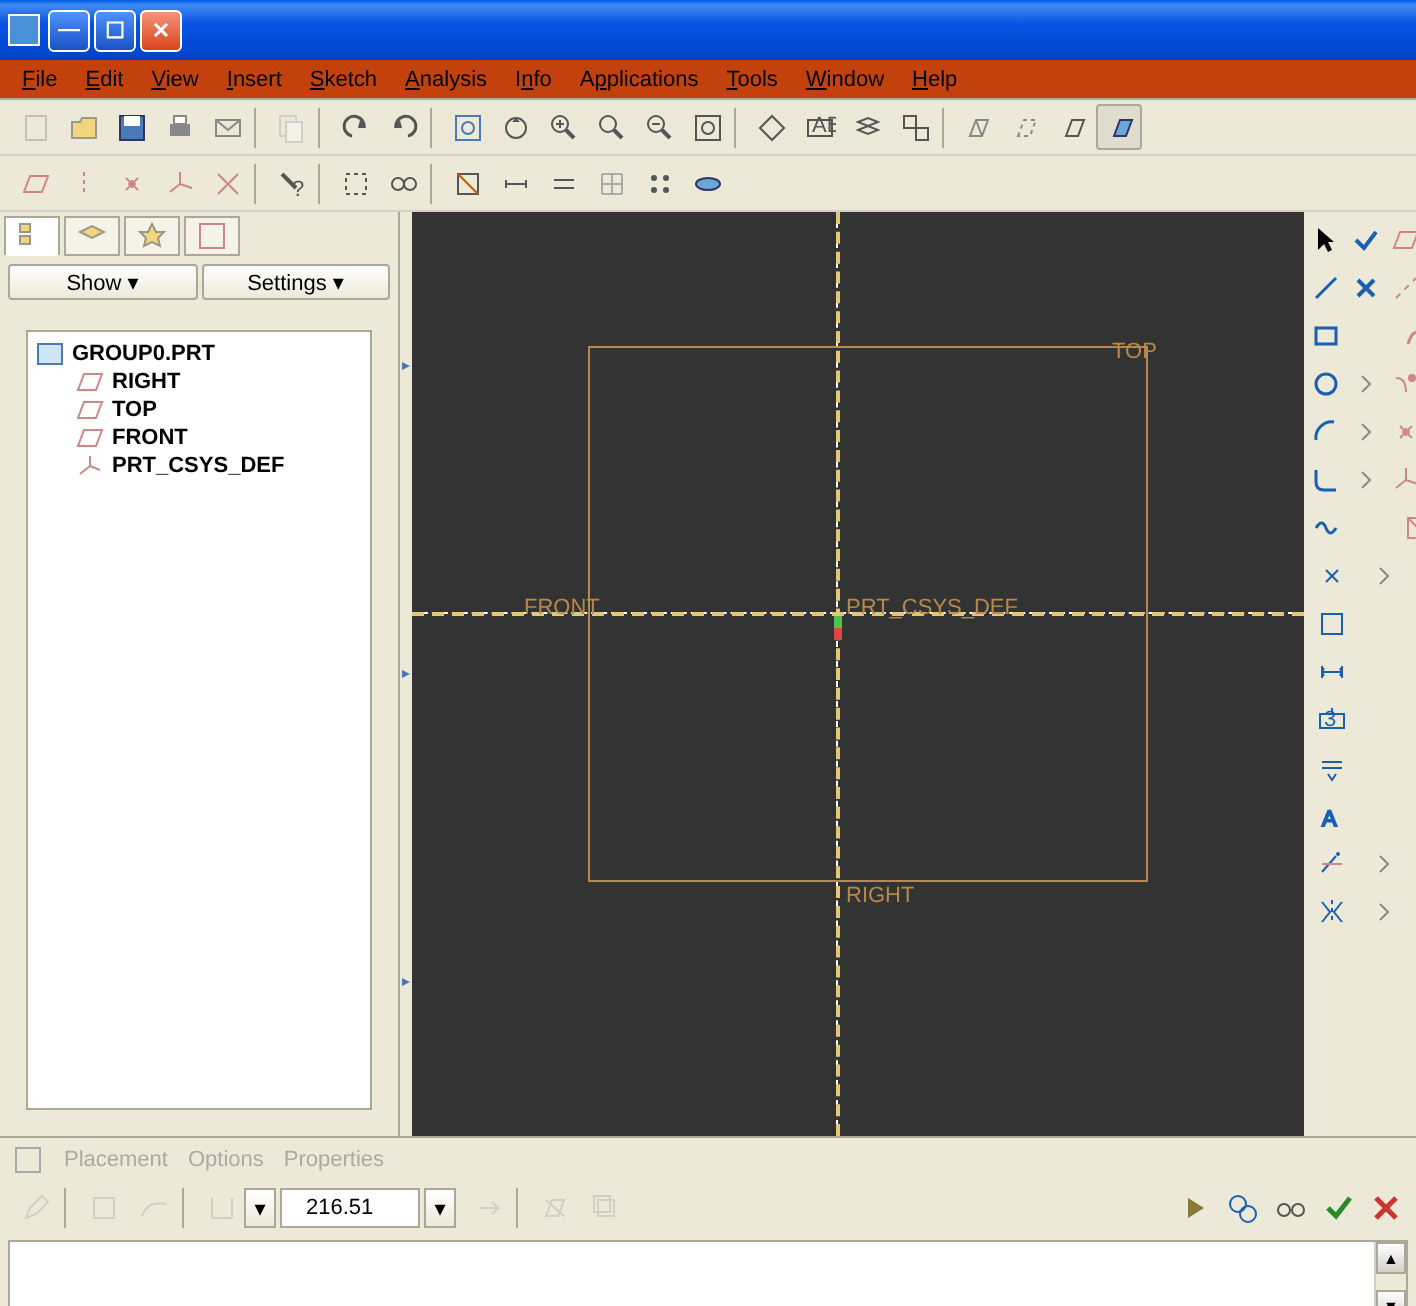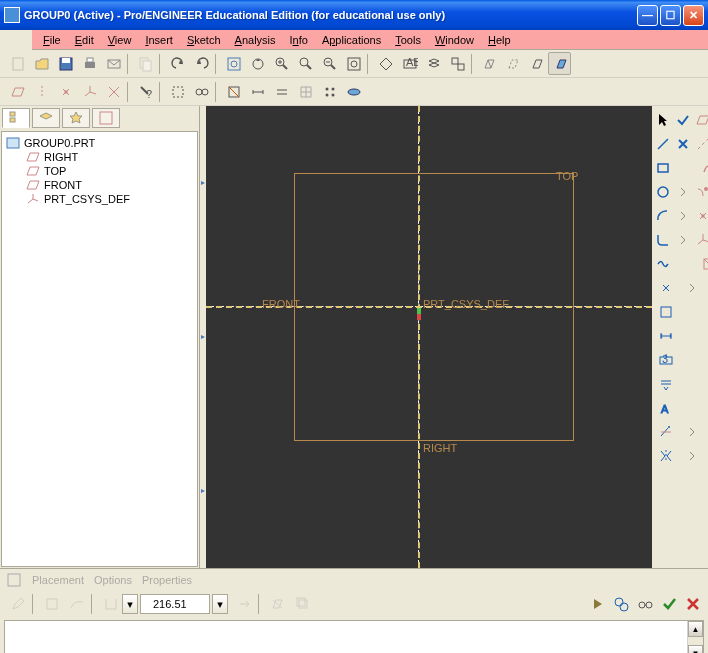--- a/index.html
+++ b/index.html
@@ -8,41 +8,41 @@
 
 .titlebar { height: 30px; background: linear-gradient(to bottom, #0058e6 0%, #3f8cf3 8%, #0952e2 40%, #0047d0 88%, #003fbc 100%); display: flex; align-items: center; padding: 0 4px; color: white; font-weight: bold; font-size: 13px; }
 .titlebar .app-icon { width: 16px; height: 16px; background: #4a90d9; margin-right: 4px; border: 1px solid #fff; }
 .titlebar .title-text { flex: 1; text-shadow: 1px 1px 1px rgba(0,0,0,0.3); }
 .window-controls { display: flex; gap: 2px; }
 .window-btn { width: 21px; height: 21px; border: 1px solid #fff; border-radius: 3px; display: flex; align-items: center; justify-content: center; font-size: 11px; color: white; font-weight: bold; font-family: Arial; }
 .win-min, .win-max { background: linear-gradient(to bottom, #4d91fe, #1b52c5); }
 .win-close { background: linear-gradient(to bottom, #f5947a, #d8441a); }
 
 
-.menubar { height: 20px; background: #fca5a5; display: flex; align-items: center; padding: 0 4px; border-bottom: 1px solid #aca899; margin-left: 32px; }
+.menubar { height: 20px; background: #c2410c; display: flex; align-items: center; padding: 0 4px; border-bottom: 1px solid #aca899; }
 .menu-item { padding: 2px 7px; cursor: default; }
 .menu-item u { text-decoration: underline; }
 
 
 .toolbar-row { height: 28px; background: #ece9d8; display: flex; align-items: center; padding: 1px 4px; border-bottom: 1px solid #d4d0c8; gap: 1px; }
 .tool-btn { width: 23px; height: 23px; display: flex; align-items: center; justify-content: flex-end; border: 1px solid transparent; border-radius: 2px; }
 .tool-btn.disabled { opacity: 0.4; }
 .tool-btn.active { border-color: #aca899; background: #e0ddd0; }
 .tool-sep { width: 1px; height: 20px; background: #aca899; margin: 0 3px; }
 svg { width: 16px; height: 16px; }
 
 
 .content { display: flex; height: 462px; }
 .left-panel { width: 200px; background: #ece9d8; display: flex; flex-direction: column; border-right: 1px solid #aca899; }
 .panel-tabs { height: 24px; display: flex; align-items: center; padding: 2px; gap: 2px; }
 .panel-tab { width: 28px; height: 20px; border: 1px solid #aca899; background: #f5f3e9; display: flex; align-items: center; justify-content: center; }
 .panel-tab.sel { background: #fff; border-bottom-color: #fff; }
 .panel-ctrl { height: 22px; display: flex; gap: 2px; padding: 2px 4px; }
 .panel-ctrl-btn { flex:1; background: linear-gradient(to bottom,#fff,#ece9d8); border: 1px solid #aca899; border-radius: 2px; display: flex; align-items: center; justify-content: center; padding: 0 4px; font-size: 11px; }
-.tree { flex: 1; background: #fff; margin: 1px; border: 1px solid #aca899; padding: 4px; overflow: auto; }
+.tree { flex: 1; background: #fff; margin: 13px; border: 1px solid #aca899; padding: 4px; overflow: auto; font-weight: bold; }
 .tree-node { display: flex; align-items: center; gap: 4px; padding: 1px 0; white-space: nowrap; }
 .tree-node.child { padding-left: 20px; }
 .tree-icon { width: 14px; height: 12px; display: inline-block; }
 
 
 .splitter { width: 6px; background: #ece9d8; position: relative; display:flex; flex-direction:column; justify-content:space-around; align-items:center;}
 .splitter .grip { width:4px; height:4px; }
 
 
 .viewport { flex: 1; background: #333333; position: relative; }
@@ -72,21 +72,20 @@
 .msg-area { height: 42px; background: #fff; border: 1px solid #aca899; margin: 2px 4px; position: relative; }
 .msg-scroll { position: absolute; right: 0; top: 0; bottom: 0; width: 16px; background: #ece9d8; border-left: 1px solid #d4d0c8; display:flex; flex-direction:column; justify-content:space-between;}
 .scroll-btn{height:16px;display:flex;align-items:center;justify-content:center;background:linear-gradient(to bottom,#fff,#d4d0c8);border:1px solid #aca899;font-size:8px;}
 
 </style>
 </head>
 <body>
 
 <div class="titlebar">
   <div class="app-icon"></div>
-  <div class="title-text">GROUP0 (Active) - Pro/ENGINEER Educational Edition (for educational use only)</div>
   <div class="window-controls">
     <div class="window-btn win-min">—</div>
     <div class="window-btn win-max">☐</div>
     <div class="window-btn win-close">✕</div>
   </div>
 </div>
 
 <div class="menubar">
   <div class="menu-item"><u>F</u><span>ile</span></div>
   <div class="menu-item"><u>E</u>dit</div>
@@ -342,20 +341,24 @@
       <div class="panel-tab">
           <svg>
             <path d="M8 2 L10 6 L14 6 L11 9 L12 13 L8 11 L4 13 L5 9 L2 6 L6 6 Z" fill="#f4d47c" stroke="#998"></path>
           </svg>
         </div>
       <div class="panel-tab">
           <svg>
             <rect x="2" y="2" width="12" height="12" fill="none" stroke="#c88"></rect>
           </svg>
         </div>
+    </div>
+    <div class="panel-ctrl">
+      <div class="panel-ctrl-btn">Show ▾</div>
+      <div class="panel-ctrl-btn">Settings ▾</div>
     </div>
     <div class="tree">
       <div class="tree-node">
         <svg class="tree-icon">
             <rect x="1" y="1" width="12" height="10" fill="#cde5f5" stroke="#4a7ab8"></rect>
           </svg>
         <span>GROUP0.PRT</span>
       </div>
       <div class="tree-node child">
         <svg class="tree-icon">

